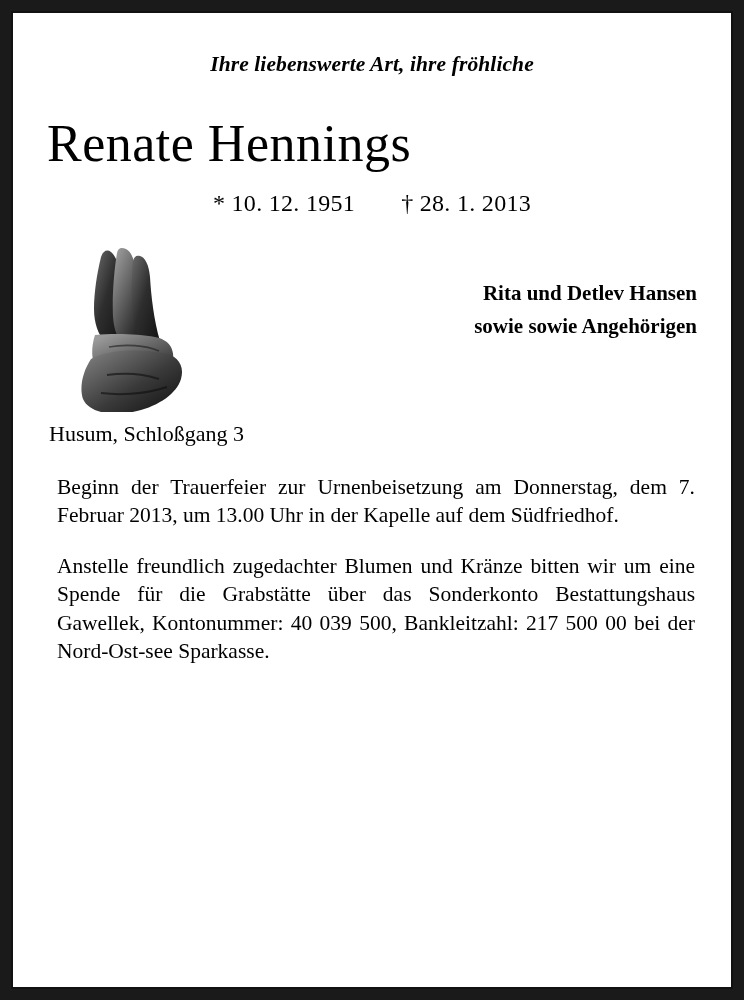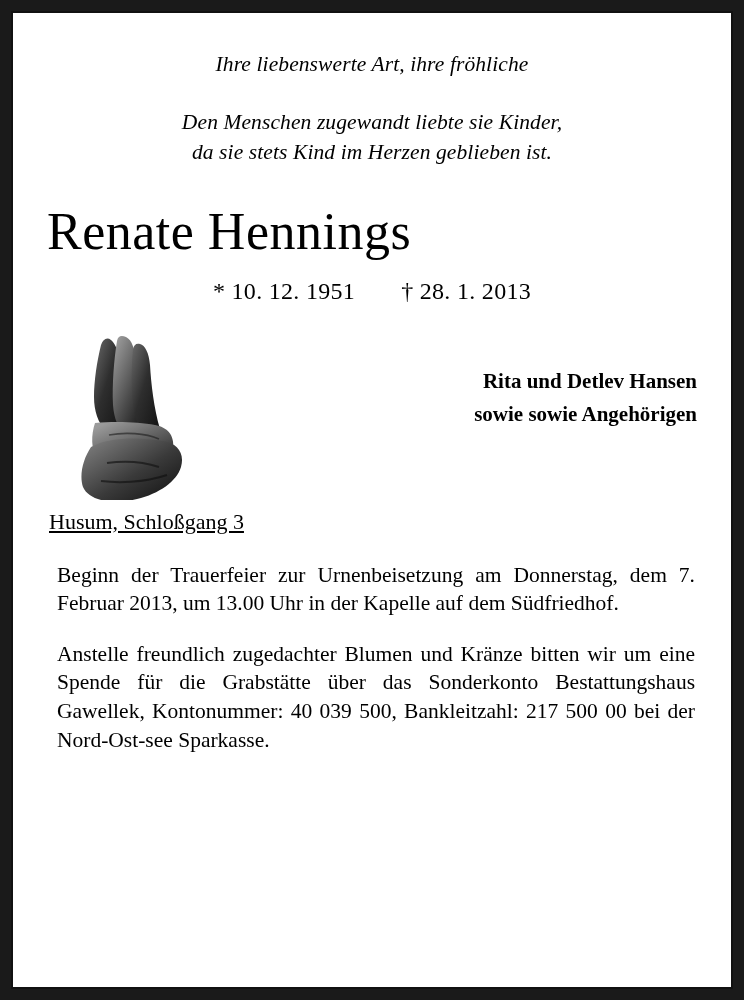--- a/index.html
+++ b/index.html
@@ -36,21 +36,21 @@
     width: 100%;
     height: 100%;
     box-sizing: border-box;
     padding: 26px 22px 10px 22px;
   }
 
   
   .verse {
     text-align: center;
     font-style: italic;
-    font-weight: normal;
+    font-weight: bold;
     font-size: 21.5px;
     line-height: 1.42;
     letter-spacing: 0.1px;
   }
   .verse.v1 { margin: 0 0 0 0; }
   .verse.v2 { margin: 27px 0 0 0; }
 
   .plain {
     text-align: center;
     font-weight: normal;
@@ -100,21 +100,20 @@
   .family-text div {
     font-weight: bold;
     font-size: 21px;
     line-height: 1.6;
   }
 
   .address {
     font-size: 22px;
     margin: 4px 0 0 2px;
     text-align: left;
-    text-decoration: underline;
   }
 
   .para {
     font-size: 21.5px;
     line-height: 1.33;
     text-align: justify;
     margin: 26px 2px 0 10px;
   }
   .para.p2 { margin-top: 22px; }
 </style>
@@ -122,24 +121,20 @@
 <body>
 
 <div class="page">
   <div class="frame">
     <div class="inner">
 
       <div class="verse v1">
         <div>Ihre liebenswerte Art, ihre fröhliche</div>
       </div>
 
-      <div class="verse v2">
-        <div>Den Menschen zugewandt liebte sie Kinder,</div>
-        <div>da sie stets Kind im Herzen geblieben ist.</div>
-      </div>
 
 
       <div class="name">Renate Hennings</div>
 
       <div class="dates">
         <span>* 10. 12. 1951</span><span class="gap"></span><span>† 28. 1. 2013</span>
       </div>
 
       <div class="family-row">
         <svg class="hands" viewBox="0 0 140 165" aria-hidden="true">

